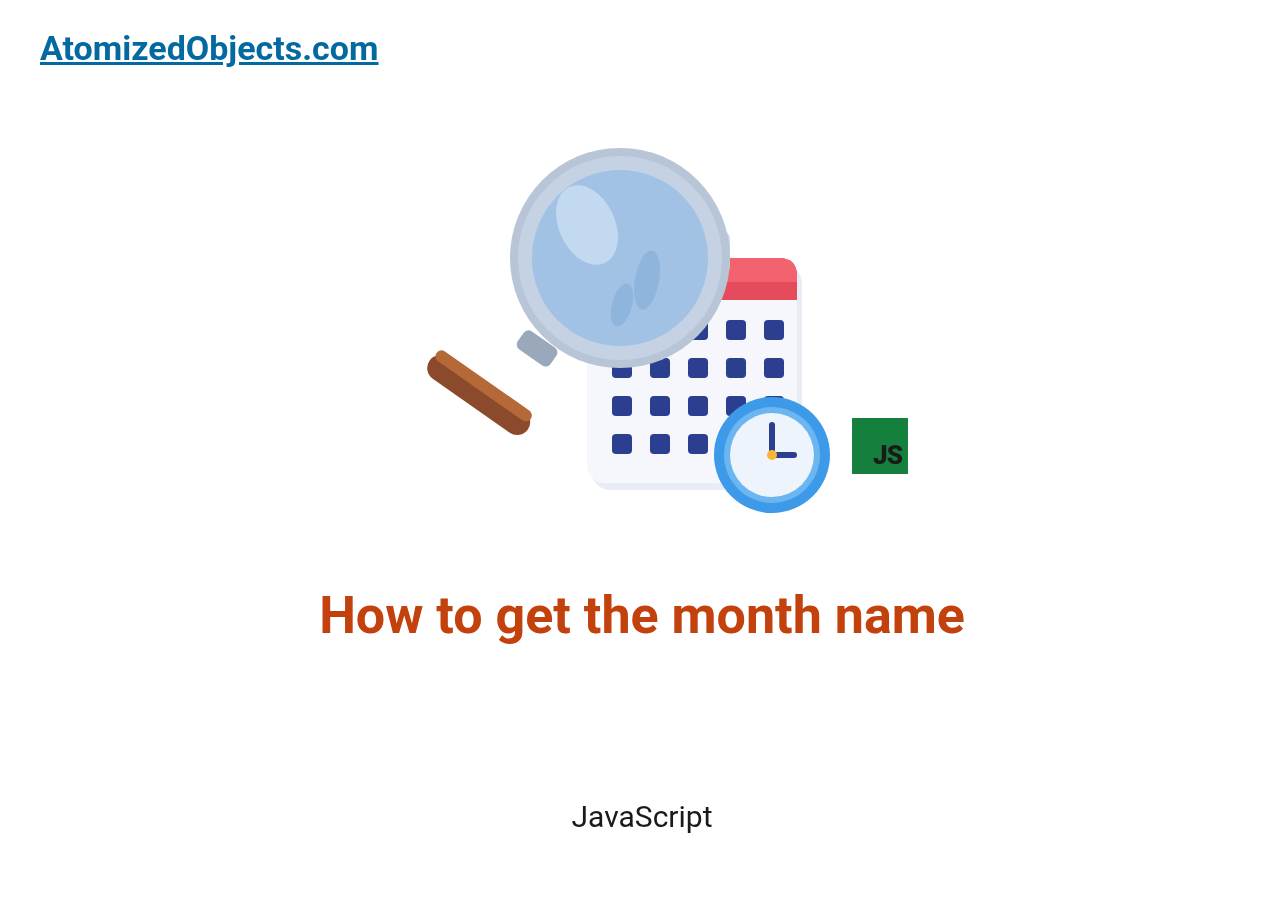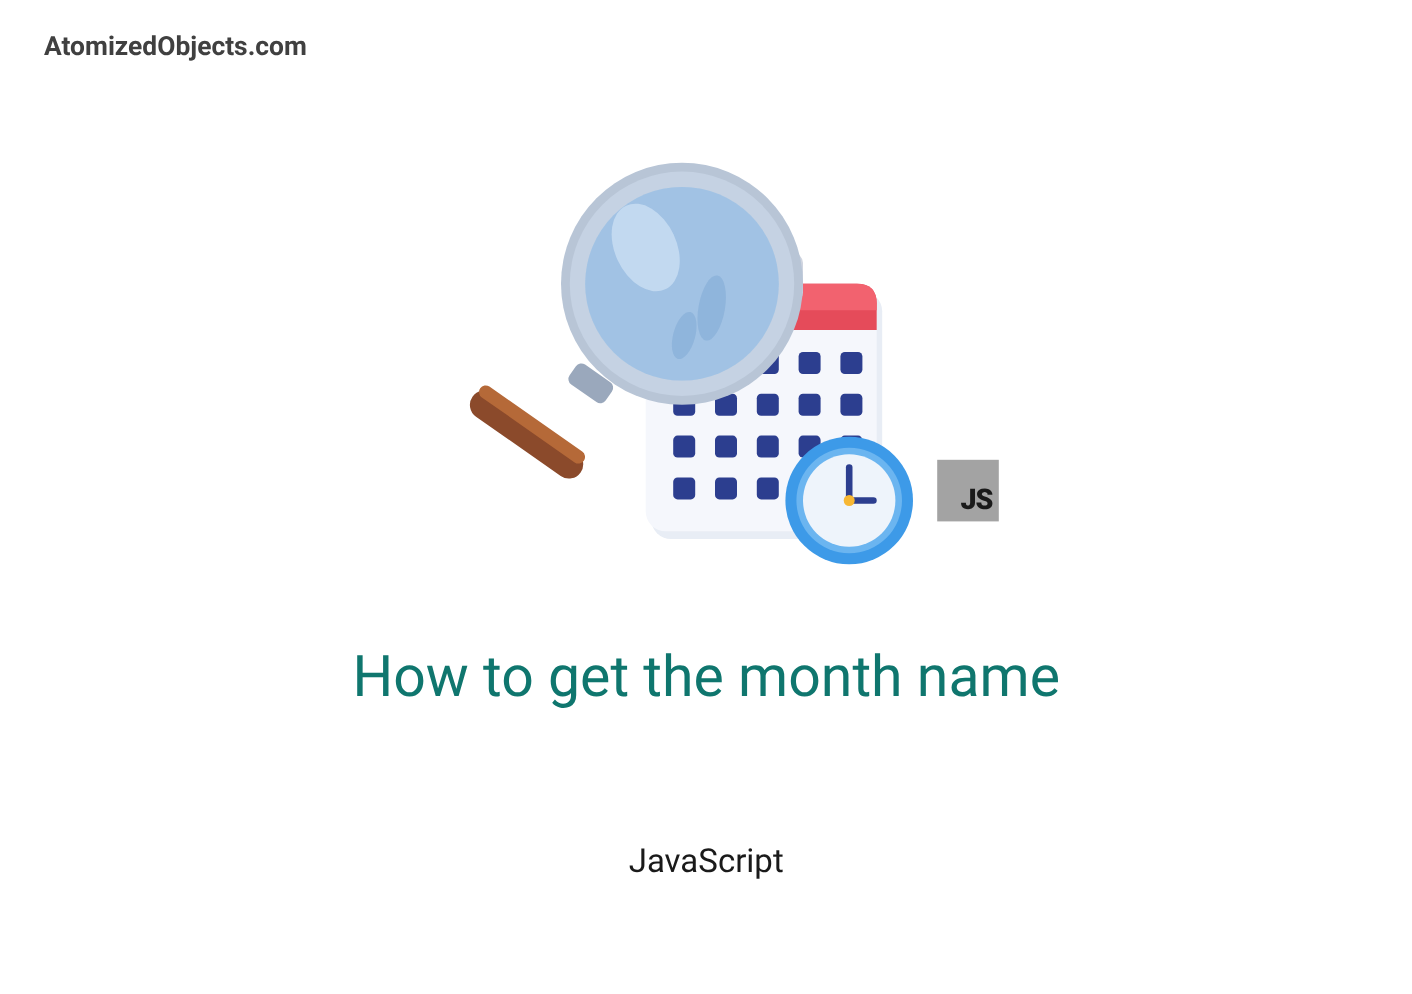--- a/index.html
+++ b/index.html
@@ -12,64 +12,65 @@
   height: 904px;
   background: #ffffff;
   font-family: -apple-system, BlinkMacSystemFont, "Segoe UI", Roboto, "Helvetica Neue", Arial, sans-serif;
   position: relative;
   overflow: hidden;
 }
 .site-name {
   position: absolute;
   top: 28px;
   left: 40px;
-  font-size: 24px;
+  font-size: 34px;
   font-weight: 700;
-  color: #404040;
+  color: #0369a1;
+  text-decoration: underline;
 }
 .illustration-area {
   position: absolute;
   top: 130px;
   left: 50%;
   transform: translateX(-50%);
   width: 500px;
   height: 400px;
 }
 .js-badge {
   position: absolute;
   top: 418px;
   left: 852px;
   width: 56px;
   height: 56px;
-  background: #a3a3a3;
+  background: #15803d;
   display: flex;
   align-items: flex-end;
   justify-content: flex-end;
   padding: 4px 6px;
 }
 .js-badge-text {
   font-size: 26px;
   font-weight: 900;
   color: #1a1a1a;
   letter-spacing: -1px;
 }
 .title {
   position: absolute;
   top: 582px;
   left: 0;
   right: 0;
   text-align: center;
   font-size: 52px;
-  font-weight: 400;
-  color: #0f766e;
+  font-weight: 700;
+  color: #c2410c;
   line-height: 1.3;
 }
 .category {
   position: absolute;
-  top: 766px;
+  top: 799px;
   left: 0;
   right: 0;
   text-align: center;
   font-size: 30px;
   font-weight: 400;
   color: #1a1a1a;
 }
 </style>
 </head>
 <body>

